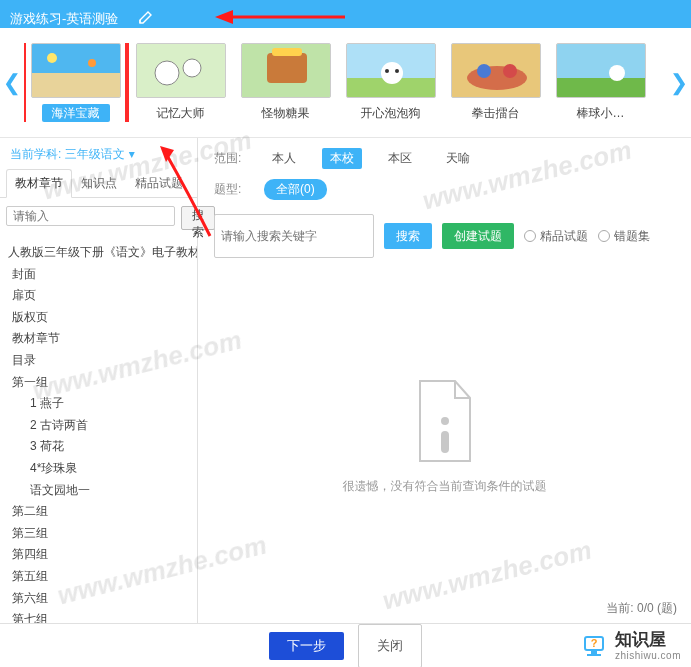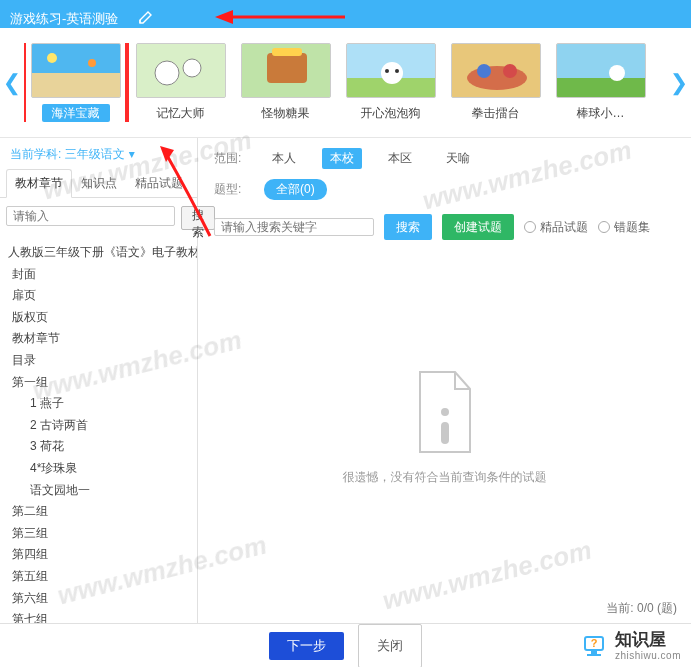--- a/index.html
+++ b/index.html
@@ -34,21 +34,21 @@
   .tree .lvl1 { padding-left: 4px; }
   .tree .lvl2 { padding-left: 22px; }
   .tree .item { white-space: nowrap; cursor: pointer; color: #444; }
   .main { flex: 1; padding: 10px 16px; display: flex; flex-direction: column; position: relative; }
   .filter-line { display: flex; align-items: center; gap: 18px; margin-bottom: 10px; }
   .filter-label { color: #888; width: 32px; }
   .filter-opt { color: #555; cursor: pointer; padding: 2px 8px; border-radius: 2px; }
   .filter-opt.active { background: #3eb3f7; color: #fff; }
   .pill { border-radius: 10px; padding: 2px 12px; }
   .main-search-row { display: flex; align-items: center; gap: 10px; margin-top: 4px; }
-  .main-search-input { width: 160px; height: 18px; border: 1px solid #ccc; padding: 0 6px; border-radius: 2px; font-size: 12px; }
+  .main-search-input { width: 160px; height: 44px; border: 1px solid #ccc; padding: 0 6px; border-radius: 2px; font-size: 12px; }
   .btn-main { height: 26px; padding: 0 12px; border: none; border-radius: 2px; cursor: pointer; font-size: 12px; color: #fff; }
   .btn-blue { background: #3eb3f7; }
   .btn-green { background: #2fb765; }
   .check-item { display: flex; align-items: center; gap: 4px; color: #666; cursor: pointer; }
   .check-box { width: 12px; height: 12px; border: 1px solid #aaa; border-radius: 50%; display: inline-block; }
   .empty-area { flex: 1; display: flex; flex-direction: column; align-items: center; justify-content: center; gap: 12px; }
   .empty-file { width: 70px; height: 90px; }
   .empty-text { color: #999; font-size: 12px; }
   .pager { position: absolute; bottom: 6px; right: 14px; color: #777; font-size: 12px; }
   .footer { height: 44px; border-top: 1px solid #e0e0e0; display: flex; align-items: center; justify-content: center; gap: 14px; position: relative; }

